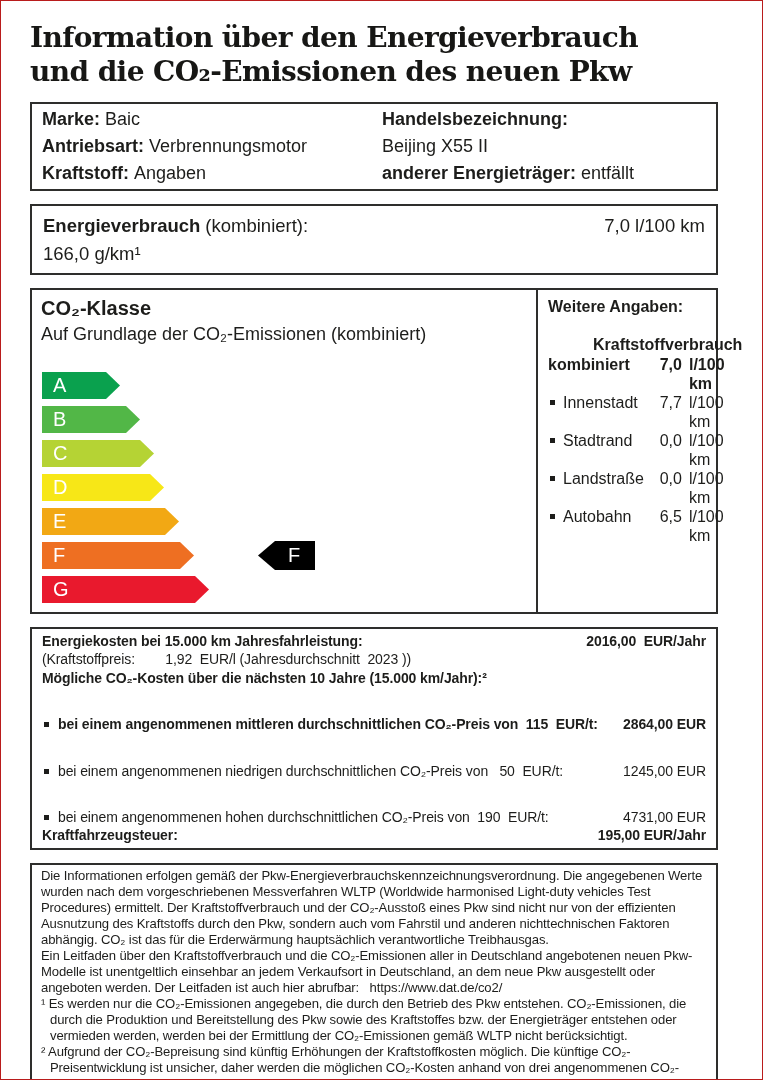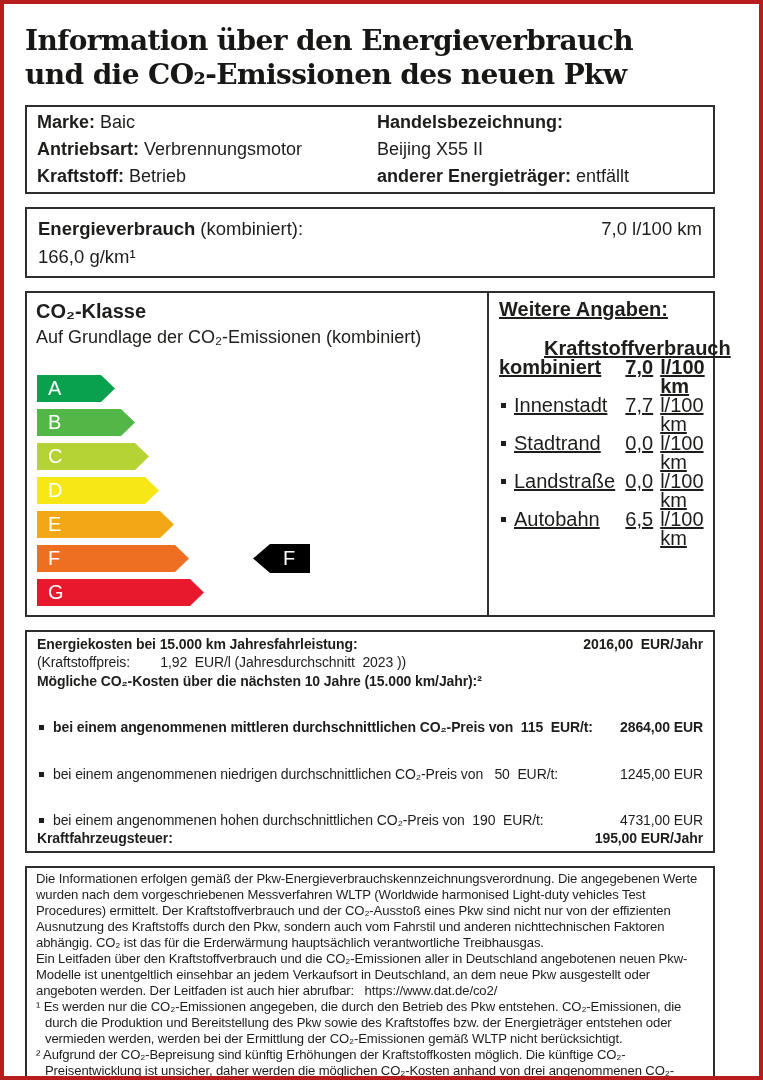--- a/index.html
+++ b/index.html
@@ -1,18 +1,18 @@
 <!DOCTYPE html>
 <html><head>
 <meta charset="utf-8">
 <style>
   html,body{margin:0;padding:0;background:#fff;}
-  .page{width:763px;height:1080px;box-sizing:border-box;padding:20px 44px 12px 21px;
+  .page{width:763px;height:1080px;box-sizing:border-box;padding:20px 44px 12px 29px;
         background:#fff;color:#1d1d1b;font-family:"Liberation Sans",sans-serif;
-        position:relative;overflow:hidden;border:4px solid #b91c1c;}
+        position:relative;overflow:hidden;border:1px solid #b91c1c;}
   .title{font-family:"DejaVu Serif",serif;font-weight:bold;font-size:28px;line-height:34px;
          letter-spacing:-0.6px;margin:0 0 13px 0;color:#171715;}
   .box{border:2px solid #2e2e2c;margin-bottom:13px;box-sizing:border-box;}
   b{font-weight:bold;}
   
   .box1{padding:2px 10px;display:grid;grid-template-columns:340px 1fr;font-size:18px;line-height:27px;}
   .kv b{margin-right:5px;}
   
   .box2{padding:6px 11px;font-size:18.5px;line-height:27.5px;text-align:right;}
   .row2{display:flex;justify-content:space-between;}
@@ -24,22 +24,22 @@
   .class-sub{font-size:18px;line-height:26px;}
   .chart{margin-top:25px;padding-left:1px;}
   .arrow-row{height:27px;margin-bottom:7px;position:relative;}
   .arrow{height:100%;display:flex;align-items:center;padding-left:11px;box-sizing:border-box;
          color:#fff;font-size:20px;
          clip-path:polygon(0 0, calc(100% - 14px) 0, 100% 50%, calc(100% - 14px) 100%, 0 100%);}
   .marker{position:absolute;left:216px;top:-1px;width:57px;height:29px;color:#fff;
           clip-path:polygon(17px 0,100% 0,100% 100%,17px 100%,0 50%);
           display:flex;align-items:center;justify-content:center;padding-left:15px;
           box-sizing:border-box;font-size:20px;}
-  .details-panel{width:226px;border-left:2px solid #2e2e2c;padding:7px 8px 8px 10px;
-                 font-size:20px;line-height:19px;box-sizing:border-box;text-decoration:underline;}
+  .details-panel{width:180px;border-left:2px solid #2e2e2c;padding:7px 8px 8px 10px;
+                 font-size:16px;line-height:19px;box-sizing:border-box;}
   .details-head{font-weight:bold;margin-bottom:19px;}
   .fuel-head{font-weight:bold;line-height:20px;margin-left:45px;}
   .fuel-grid{display:grid;grid-template-columns:15px 1fr 38px 64px;}
   .fuel-grid .span2{grid-column:1/3;}
   .fuel-grid .val{text-align:right;}
   .fuel-grid .unit{padding-left:7px;}
   .dot{width:5px;height:5px;background:#1d1d1b;margin-top:7px;margin-left:2px;}
   .bold-row{font-weight:bold;}
   
   .box4{padding:3px 10px;font-size:14px;line-height:18.4px;letter-spacing:-0.1px;}
@@ -62,21 +62,21 @@
 <body>
 
 <div class="page">
 
   <h1 class="title"><span>Information über den Energieverbrauch</span><br><span>und die CO₂-Emissionen des neuen Pkw</span></h1>
 
   <div class="box box1">
     <div class="col">
       <div class="kv"><b>Marke:</b><span>Baic</span></div>
       <div class="kv"><b>Antriebsart:</b><span>Verbrennungsmotor</span></div>
-      <div class="kv"><b>Kraftstoff:</b><span>Betrieb</span></div>
+      <div class="kv"><b>Kraftstoff:</b><span>Angaben</span></div>
     </div>
     <div class="col">
       <div class="kv"><b>Handelsbezeichnung:</b></div>
       <div class="kv"><span>Beijing X55 II</span></div>
       <div class="kv"><b>anderer Energieträger:</b><span>entfällt</span></div>
     </div>
   </div>
 
   <div class="box box2">
     <div class="row2">

